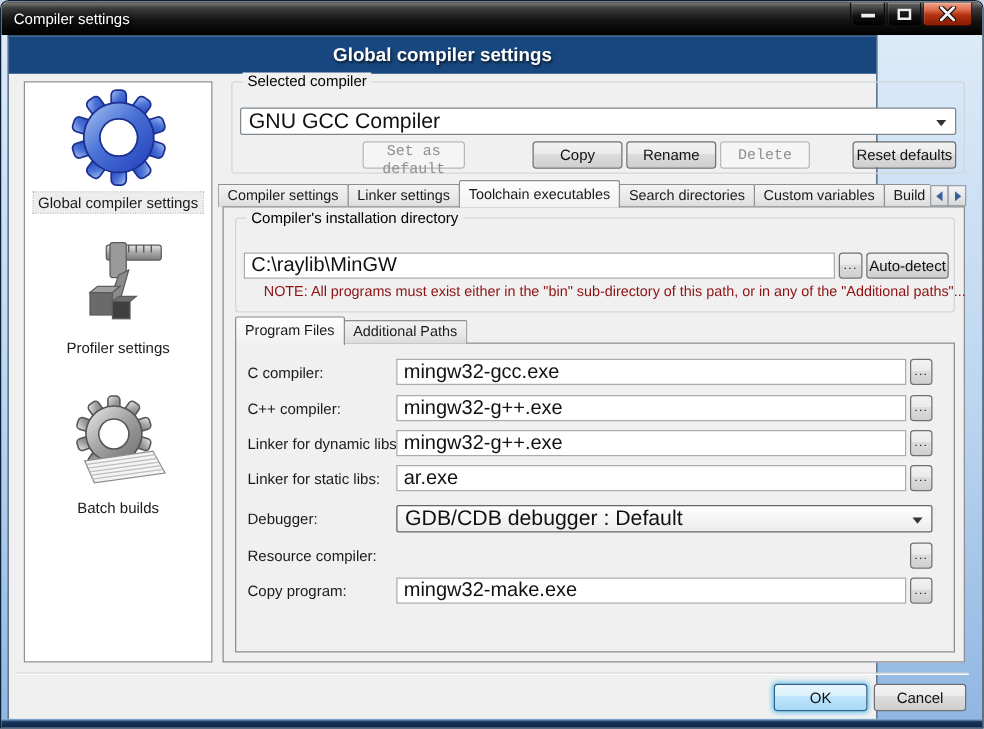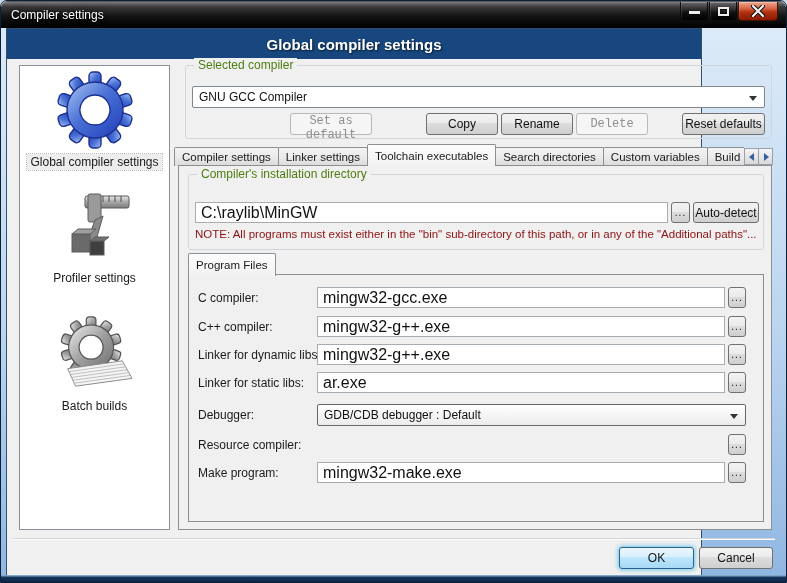--- a/index.html
+++ b/index.html
@@ -37,32 +37,32 @@
   .hdr-title{color:#fff;font-size:15px;font-weight:bold;text-shadow:1px 1px 2px rgba(0,0,0,.65);}
   
   .sidebar{position:absolute;left:12px;top:36px;width:151px;height:465px;background:#fff;
        border:1px solid #8a9097;}
   .side-item{position:absolute;left:0;width:100%;display:flex;flex-direction:column;align-items:center;cursor:default;}
   .side-item .lbl{font-size:12px;color:#1a1a1a;padding:1px 3px;margin-top:4px;white-space:nowrap;}
   .side-item.selected .lbl{background:#ededed;outline:1px dotted #bbb;}
   
   .groupbox{position:absolute;border:1px solid #d0d7dc;border-radius:3px;}
   .groupbox>.gb-label{position:absolute;top:-8px;left:8px;background:#f0f0f0;padding:0 4px;
-       font-size:12px;color:#4d7c0f;white-space:nowrap;}
+       font-size:12px;color:#000000;white-space:nowrap;}
   
   .btn{position:absolute;height:22px;border:1px solid #707070;border-radius:3px;
        background:linear-gradient(180deg,#f2f2f2 0%,#ebebeb 45%,#dddddd 46%,#cfcfcf 100%);
        font-family:"Liberation Sans",sans-serif;font-size:12px;color:#111;padding:0;cursor:default;}
   .btn.disabled{background:#f5f5f5;border-color:#b5b9bc;color:#8f8f8f;font-family:Liberation Mono, monospace;}
   .btn.default{background:linear-gradient(180deg,#eaf6fd 0%,#d9f0fc 45%,#bee6fd 46%,#a7d9f5 100%);
        border-color:#2c628b;box-shadow:0 0 4px 1px #6cc6ec;}
   .textbox{position:absolute;height:21px;border:1px solid #a5acb2;background:#fff;
        font-family:"Liberation Sans",sans-serif;font-size:16px;color:#111;padding:1px 5px;}
   .combo{position:absolute;height:22px;border:1px solid #7f888f;background:#fff;border-radius:2px;
-       font-size:12px;color:#111;display:flex;align-items:center;padding:0 20px 0 6px;cursor:default;}
+       font-size:17px;color:#111;display:flex;align-items:center;padding:0 20px 0 6px;cursor:default;}
   .combo.gradient{background:linear-gradient(180deg,#fff 0%,#ececec 100%);border-color:#62676b;}
   .combo .arrow{position:absolute;right:7px;top:9px;width:0;height:0;
        border-left:4px solid transparent;border-right:4px solid transparent;border-top:5px solid #333;}
   .field-label{position:absolute;font-size:12px;color:#1a1a1a;white-space:nowrap;}
   .note{position:absolute;font-size:11.5px;color:#8e1010;white-space:nowrap;}
   
   .tabstrip{position:absolute;left:167px;top:114px;height:23px;display:flex;align-items:flex-end;
        width:570px;overflow:hidden;}
   .tab{height:19px;border:1px solid #8c8f94;border-bottom:none;margin-left:-1px;
        background:linear-gradient(180deg,#f3f3f3 0%,#e9e9e9 55%,#dadada 100%);
@@ -231,24 +231,25 @@
       </div>
 
     <div class="tabpage"></div>
 
     <div class="groupbox" style="left:181px;top:145px;width:576px;height:76px;z-index:4;">
       <span class="gb-label">Compiler's installation directory</span>
     </div>
     <input class="textbox" style="left: 188px; top: 173px; width: 473px; z-index: 5;" value="C:\raylib\MinGW">
     <button class="btn browse" style="left:664px;top:173px;width:19px;height:21px;z-index:5;">...</button>
     <button class="btn" style="left:686px;top:173px;width:66px;height:21px;z-index:5;">Auto-detect</button>
-    <div class="note" style="left:188px;top:199px;z-index:5;">NOTE: All programs must exist either in the "bin" sub-directory of this path, or in any of the "Additional paths"...</div>
+    <div class="note" style="left:204px;top:199px;z-index:5;">NOTE: All programs must exist either in the "bin" sub-directory of this path, or in any of the "Additional paths"...</div>
 
     <div class="subtabstrip">
       <div class="tab active">Program Files</div>
+      <div class="tab">Additional Paths</div>
     </div>
     <div class="subpanel"></div>
 
     <span class="field-label" style="left:191px;top:262px;z-index:4;">C compiler:</span>
     <input class="textbox" style="left: 310px; top: 258px; width: 408px; z-index: 4;" value="mingw32-gcc.exe">
     <button class="btn browse" style="left:721px;top:258px;width:18px;height:21px;z-index:4;">...</button>
 
     <span class="field-label" style="left:191px;top:291px;z-index:4;">C++ compiler:</span>
     <input class="textbox" style="left: 310px; top: 287px; width: 408px; z-index: 4;" value="mingw32-g++.exe">
     <button class="btn browse" style="left:721px;top:287px;width:18px;height:21px;z-index:4;">...</button>
@@ -263,21 +264,21 @@
 
     <span class="field-label" style="left:191px;top:379px;z-index:4;">Debugger:</span>
     <div class="combo gradient" style="left:310px;top:375px;width:429px;z-index:4;">
       <span>GDB/CDB debugger : Default</span>
       <span class="arrow"></span>
     </div>
 
     <span class="field-label" style="left:191px;top:409px;z-index:4;">Resource compiler:</span>
     <button class="btn browse" style="left:721px;top:405px;width:18px;height:21px;z-index:4;">...</button>
 
-    <span class="field-label" style="left:191px;top:437px;z-index:4;">Make program:</span>
+    <span class="field-label" style="left:191px;top:437px;z-index:4;">Copy program:</span>
     <input class="textbox" style="left: 310px; top: 433px; width: 408px; z-index: 4;" value="mingw32-make.exe">
     <button class="btn browse" style="left:721px;top:433px;width:18px;height:21px;z-index:4;">...</button>
 
     <div class="sep"></div>
     <button class="btn default" style="left:612px;top:518px;width:75px;">OK</button>
     <button class="btn" style="left:692px;top:518px;width:74px;">Cancel</button>
   </div>
 
   <div class="frame-bottom"></div>
 </div>

